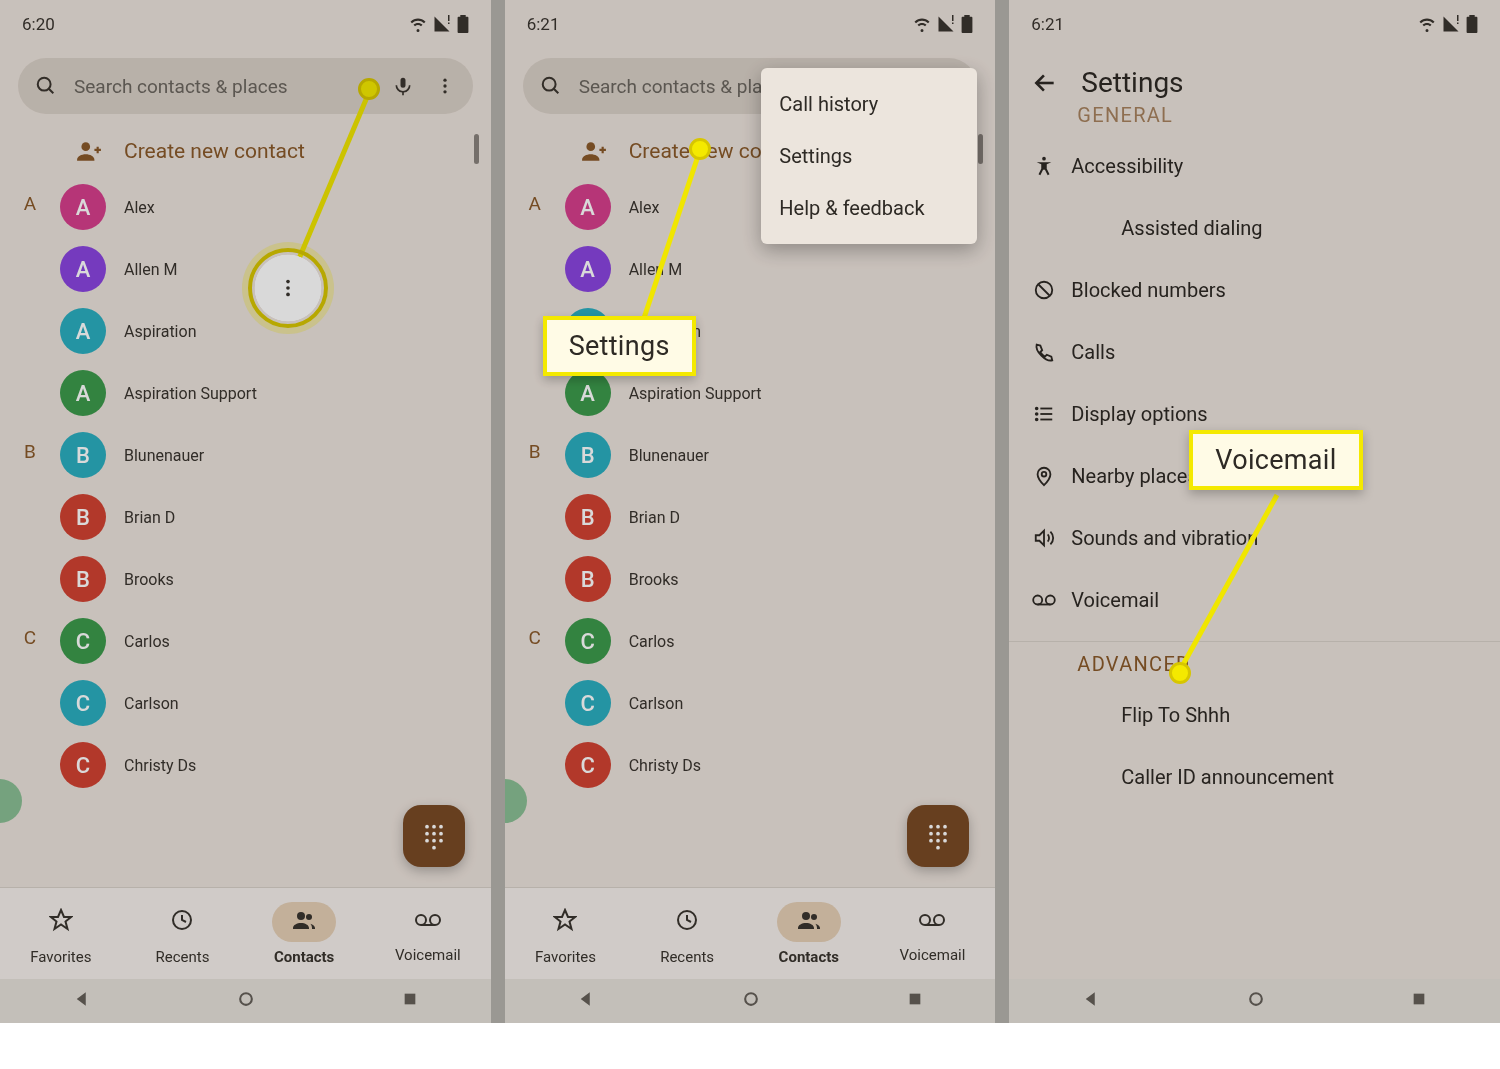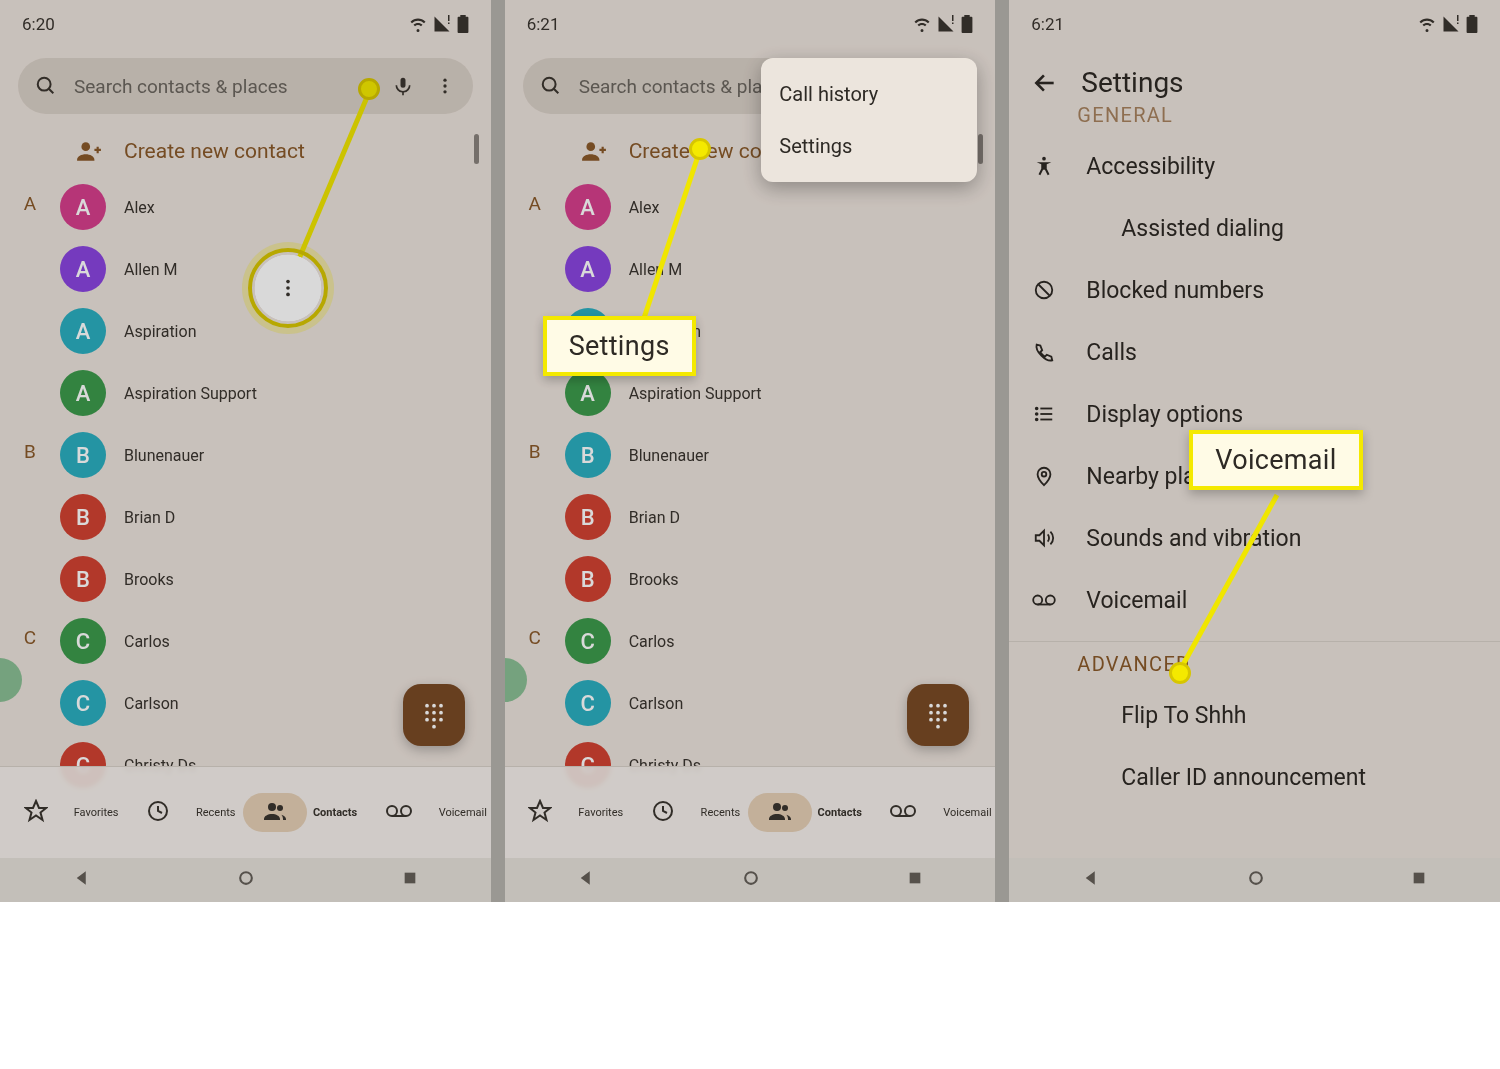--- a/index.html
+++ b/index.html
@@ -11,21 +11,21 @@
     --pill:#d9d0c7;
     --fab:#7a4a25;
     --yellow:#f4e900;
     --yellow2:#d7c600;
     --highlight:#fffbe6;
     --shadow:rgba(0,0,0,.25);
     --overlay:rgba(0,0,0,.15);
   }
   *{box-sizing:border-box;font-family:Roboto,Arial,Helvetica,sans-serif;-webkit-font-smoothing:antialiased}
   body{margin:0;background:#fff}
-  .stage{width:1500px;height:902px;display:flex;background:#d946ef;position:relative;overflow:hidden}
+  .stage{width:1500px;height:1023px;display:flex;background:#d946ef;position:relative;overflow:hidden}
   .gap{width:14px;background:#9a9893}
   .phone{position:relative;width:calc((1500px - 28px)/3);height:100%;background:var(--bg);overflow:hidden}
   .dim::after{content:"";position:absolute;inset:0;background:var(--overlay);pointer-events:none}
   
   .status{height:48px;display:flex;align-items:center;justify-content:space-between;padding:0 22px;font-size:17px;color:var(--ink)}
   .status .right{display:flex;gap:6px;align-items:center}
   .status svg{display:block}
   
   .search{margin:10px 18px 0;height:56px;border-radius:28px;background:var(--pill);display:flex;align-items:center;padding:0 14px;gap:14px;color:var(--muted);font-size:19px}
   .search .txt{flex:1}
@@ -38,44 +38,44 @@
   
   .list{margin-top:6px}
   .section{display:flex}
   .letter{width:60px;text-align:center;color:var(--accent);font-size:19px;padding-top:16px}
   .rows{flex:1}
   .row{display:flex;align-items:center;gap:18px;height:62px;padding-right:20px}
   .avatar{width:46px;height:46px;border-radius:50%;display:flex;align-items:center;justify-content:center;color:#fff;font-size:22px;font-weight:500}
   .nm{font-size:16px;color:var(--ink)}
   
   .nav{position:absolute;left:0;right:0;bottom:44px;height:92px;background:rgba(245,240,235,.92);backdrop-filter:blur(2px);display:flex;justify-content:space-around;align-items:center;border-top:1px solid var(--divider)}
-  .navitem{display:flex;flex-direction:row;align-items:center;gap:6px;color:var(--ink);font-size:11px}
+  .navitem{display:flex;flex-direction:column;align-items:center;gap:6px;color:var(--ink);font-size:15px}
   .navitem .chip{padding:6px 20px;border-radius:20px}
   .navitem.active .chip{background:#e5cfb6}
   .navitem.active{font-weight:700}
   
   .sysnav{position:absolute;left:0;right:0;bottom:0;height:44px;display:flex;justify-content:space-around;align-items:center;background:rgba(230,224,217,.9)}
   .sysnav span{color:#3a352f;opacity:.75}
   
   .fab{position:absolute;right:26px;bottom:156px;width:62px;height:62px;border-radius:18px;background:var(--fab);display:flex;align-items:center;justify-content:center;color:#fff;box-shadow:0 4px 12px var(--shadow)}
   
   .peek{position:absolute;left:-22px;bottom:200px;width:44px;height:44px;border-radius:50%;background:#3aa35a;opacity:.55}
   
   .dotring{position:absolute;border-radius:50%;background:radial-gradient(circle,var(--yellow) 0 35%,transparent 38%);border:4px solid var(--yellow2);box-shadow:0 0 0 6px rgba(244,233,0,.25)}
   .smalldot{position:absolute;width:22px;height:22px;border-radius:50%;background:var(--yellow);border:3px solid var(--yellow2)}
   .calloutbox{position:absolute;background:var(--highlight);border:4px solid var(--yellow);padding:10px 22px;font-size:27px;color:#2e2a25;letter-spacing:.3px;box-shadow:0 4px 10px var(--shadow)}
   .line{position:absolute;pointer-events:none}
   
-  .popup{position:absolute;top:58px;right:18px;width:216px;background:#ece5dd;border-radius:12px;box-shadow:0 6px 20px rgba(0,0,0,.3);padding:10px 0;z-index:5}
+  .popup{position:absolute;top:68px;right:18px;width:216px;background:#ece5dd;border-radius:6px;box-shadow:0 6px 20px rgba(0,0,0,.3);padding:10px 0;z-index:5}
   .popup .item{padding:14px 18px;font-size:20px;color:#2e2a25}
   
   .appbar{display:flex;align-items:center;gap:22px;padding:18px 22px 10px;font-size:28px;color:#2e2a25}
   .appbar .back{width:28px;height:28px;display:flex;align-items:center;justify-content:center}
   .sheader{padding:0 22px 8px 68px;color:var(--accent);font-size:20px;letter-spacing:1.3px;text-transform:uppercase}
-  .srow{display:flex;align-items:center;gap:29px;padding:0 22px;height:62px;font-size:23px;color:#2e2a25}
+  .srow{display:flex;align-items:center;gap:14px;padding:0 22px;height:62px;font-size:20px;color:#2e2a25}
   .srow .ic{width:26px;display:flex;justify-content:center;color:#2e2a25}
   .srow.noic{padding-left:112px}
   .hr{height:1px;background:var(--divider);margin:10px 0}
 </style>
 </head>
 <body>
 
 <div class="stage">
 
   <div class="phone dim">
@@ -415,20 +415,21 @@
             <circle cx="12" cy="12" r="7"></circle>
           </svg></span>
       <span><svg width="16" height="16" viewBox="0 0 24 24" fill="currentColor">
             <rect x="4" y="4" width="16" height="16"></rect>
           </svg></span>
     </div>
 
     <div class="popup">
       <div class="item">Call history</div>
       <div class="item">Settings</div>
+      <div class="item">Help &amp; feedback</div>
     </div>
 
     <svg class="line" style="left:0;top:0;z-index:6" width="490" height="370">
         <line x1="195" y1="150" x2="135" y2="330" stroke="#f0e600" stroke-width="5"></line>
       </svg>
     <div class="smalldot" style="left:184px;top:138px;z-index:6"></div>
     <div class="calloutbox" style="left:38px;top:316px;z-index:6">Settings</div>
   </div>
 
   <div class="gap"></div>

